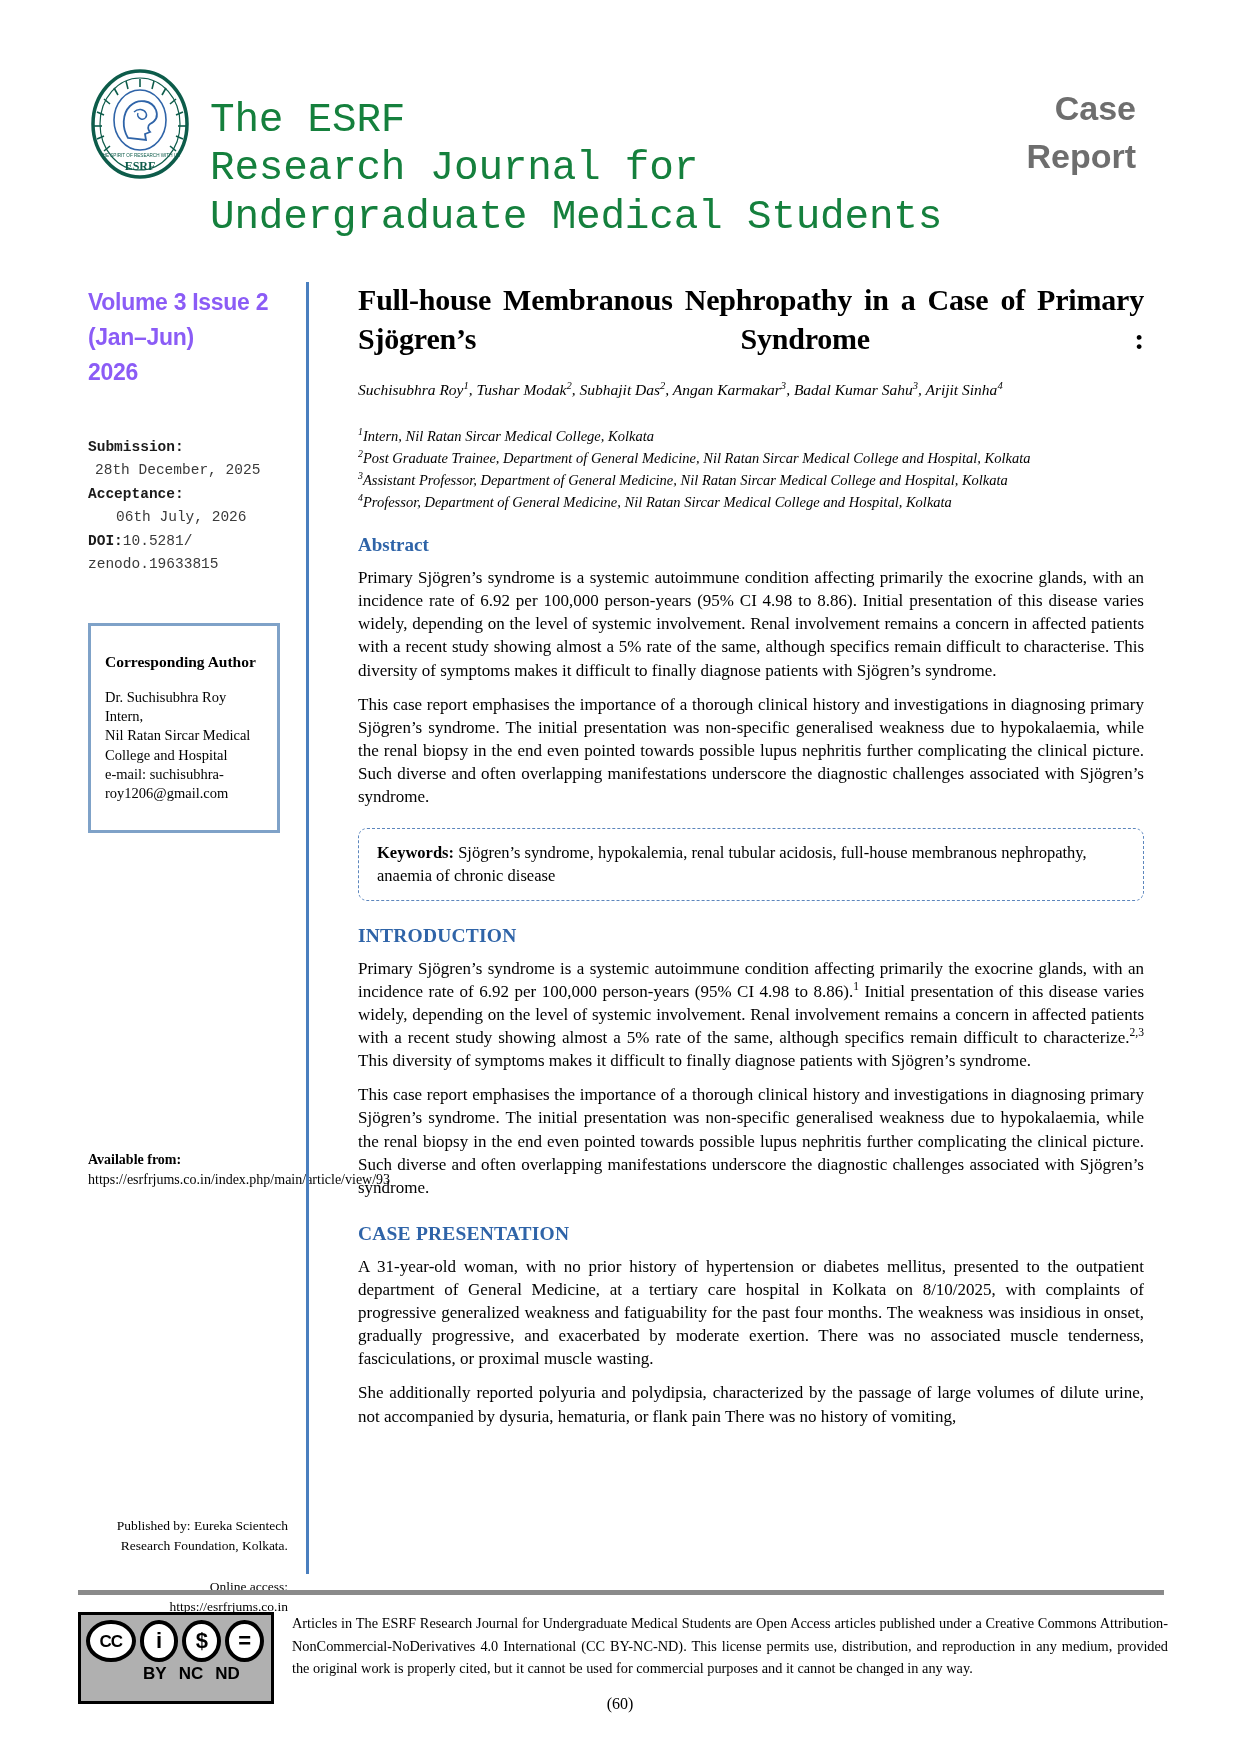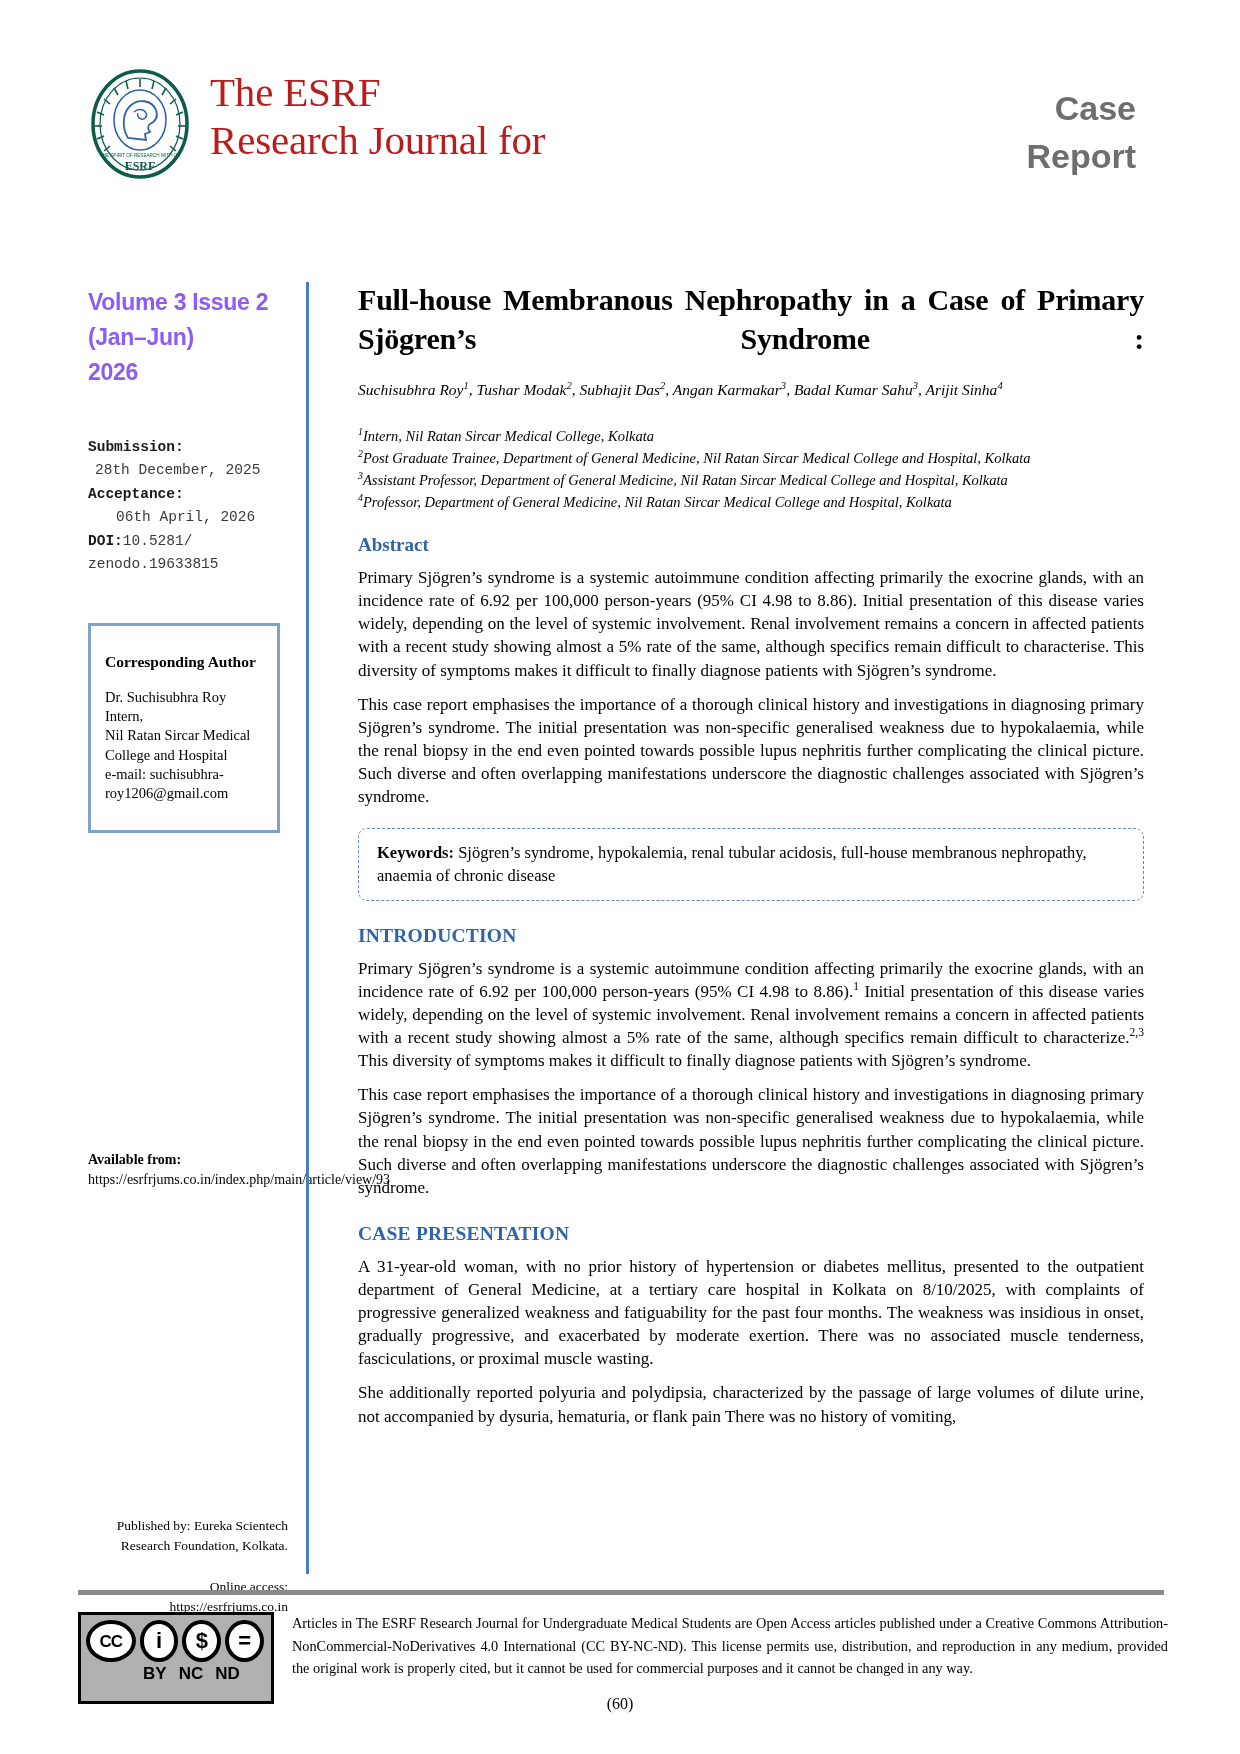--- a/index.html
+++ b/index.html
@@ -31,27 +31,28 @@
     align-items: flex-start;
     gap: 18px;
   }
   .logo-wrap {
     width: 104px;
     height: 112px;
     position: relative;
     flex: none;
   }
   .journal-title {
-    font-family: Liberation Serif, serif;
-    color: #b91c1c;
+    font-family: Liberation Mono, monospace;
+    color: #15803d;
     font-size: 41px;
     line-height: 1.18;
     font-weight: 400;
     letter-spacing: -0.2px;
     white-space: nowrap;
+    margin-top: 28px;
   }
   .journal-title .l1 { display:block; }
   .journal-title .l2 { display:block; }
   .journal-title .l3 { display:block; }
 
   .doctype {
     position: absolute;
     right: 104px;
     top: 84px;
     text-align: right;
@@ -304,38 +305,39 @@
         <ellipse cx="52" cy="52" rx="26" ry="30" fill="none" stroke="#2f64a8" stroke-width="1.6"></ellipse>
         <path d="M40 70 C34 60 34 46 42 38 C50 30 64 32 68 42 C71 50 66 54 62 56 C59 58 60 62 62 64 L57 66 L58 72 Z" fill="none" stroke="#2f64a8" stroke-width="1.8"></path>
         <path d="M46 44 C50 40 56 41 58 45 C60 49 56 52 53 51 C50 50 49 47 50 45" fill="none" stroke="#2f64a8" stroke-width="1.4"></path>
         <text x="52" y="89" text-anchor="middle" font-family="Liberation Sans, sans-serif" font-size="4.6" fill="#0d5c4a">THE SPIRIT OF RESEARCH WITH US</text>
         <text x="52" y="102" text-anchor="middle" font-family="Liberation Serif, serif" font-size="12" font-weight="bold" fill="#0d5c4a">ESRF</text>
       </svg>
     </div>
     <div class="journal-title">
       <span class="l1">The ESRF</span>
       <span class="l2">Research Journal for</span>
+      <span class="l3">Undergraduate Medical Students</span>
     </div>
   </div>
 
   <div class="doctype">
     <span>Case</span>
     <span>Report</span>
   </div>
 
   <div class="sidebar">
     <div class="vol-line">Volume 3 Issue 2</div>
     <div class="vol-line">(Jan–Jun)</div>
     <div class="vol-line">2026</div>
 
     <div class="meta-block">
       <div class="meta-row lbl">Submission:</div>
       <div class="meta-row val meta-indent1">28th December, 2025</div>
       <div class="meta-row lbl">Acceptance:</div>
-      <div class="meta-row val meta-indent2">06th April, 2026</div>
+      <div class="meta-row val meta-indent2">06th July, 2026</div>
       <div class="meta-row"><span class="lbl">DOI:</span><span class="val">10.5281/</span></div>
       <div class="meta-row val">zenodo.19633815</div>
     </div>
 
     <div class="corr-box">
       <div class="corr-title">Corresponding Author</div>
       <div class="corr-body">
         <span>Dr. Suchisubhra Roy</span>
         <span>Intern,</span>
         <span>Nil Ratan Sircar Medical</span>

